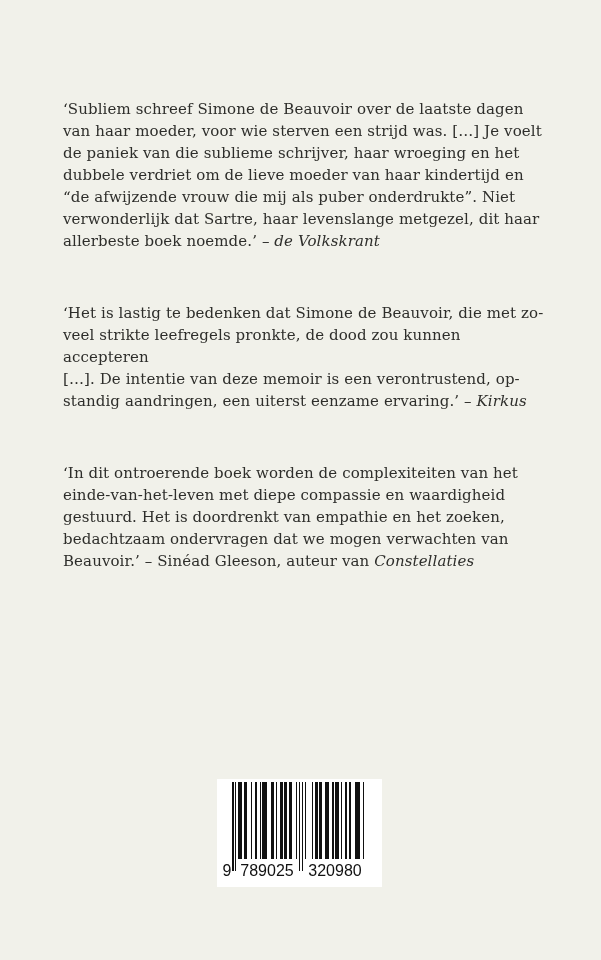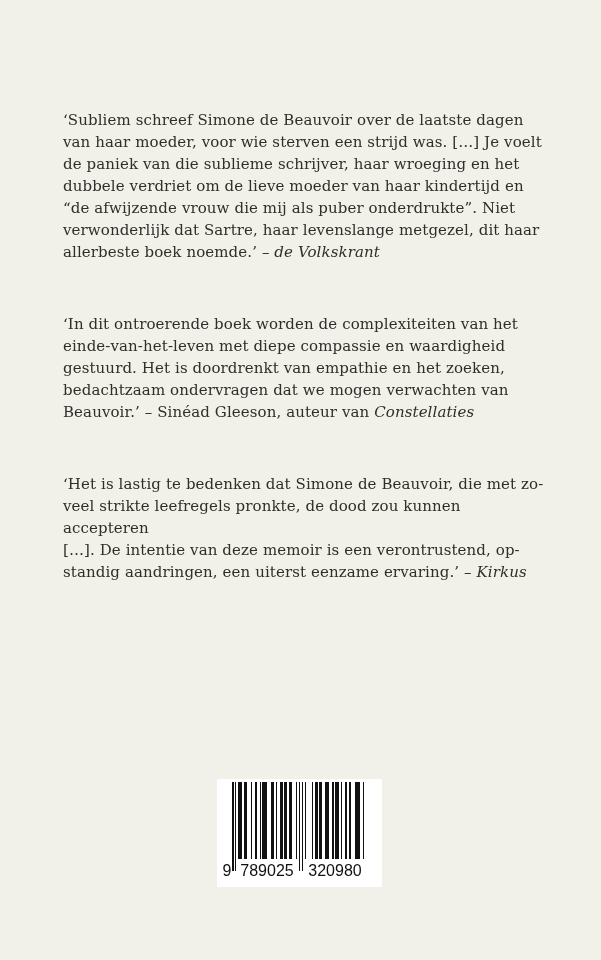--- a/index.html
+++ b/index.html
@@ -19,21 +19,21 @@
     position: absolute;
     inset: 0;
   }
   .quotes {
     position: absolute;
     left: 63px;
     top: 94px;
     width: 482px;
   }
   .quote {
-    margin: 15px 0 50px 0;
+    margin: 4px 0 50px 0;
     font-size: 15px;
     line-height: 22px;
     letter-spacing: 0.1px;
   }
   .qlines {
     white-space: pre-line;
   }
   .src {
   }
   .barcode-box {
@@ -64,30 +64,30 @@
 
     <p class="quote"><span class="qlines">‘Subliem schreef Simone de Beauvoir over de laatste dagen
 van haar moeder, voor wie sterven een strijd was. […] Je voelt
 de paniek van die sublieme schrijver, haar wroeging en het
 dubbele verdriet om de lieve moeder van haar kindertijd en
 “de afwijzende vrouw die mij als puber onderdrukte”. Niet
 verwonderlijk dat Sartre, haar levenslange metgezel, dit haar
 allerbeste boek noemde.’ – </span><i class="src">de Volkskrant</i></p>
 
 
+    <p class="quote"><span class="qlines">‘Het is lastig te bedenken dat Simone de Beauvoir, die met zo-
+veel strikte leefregels pronkte, de dood zou kunnen accepteren
+[…]. De intentie van deze memoir is een verontrustend, op-
+standig aandringen, een uiterst eenzame ervaring.’ – </span><i class="src">Kirkus</i></p>
+
     <p class="quote"><span class="qlines">‘In dit ontroerende boek worden de complexiteiten van het
 einde-van-het-leven met diepe compassie en waardigheid
 gestuurd. Het is doordrenkt van empathie en het zoeken,
 bedachtzaam ondervragen dat we mogen verwachten van
 Beauvoir.’ – Sinéad Gleeson, auteur van </span><i class="src">Constellaties</i></p>
-
-    <p class="quote"><span class="qlines">‘Het is lastig te bedenken dat Simone de Beauvoir, die met zo-
-veel strikte leefregels pronkte, de dood zou kunnen accepteren
-[…]. De intentie van deze memoir is een verontrustend, op-
-standig aandringen, een uiterst eenzame ervaring.’ – </span><i class="src">Kirkus</i></p>
 
   </div>
 
   <div class="barcode-box">
     <svg id="barcode-svg" viewBox="0 0 165 108" shape-rendering="crispEdges" aria-hidden="true">
       <g id="barcode-bars">
           <rect x="15.00" y="3" width="1.51" height="89" fill="#111111"></rect>
           <rect x="17.90" y="3" width="1.51" height="89" fill="#111111"></rect>
           <rect x="20.80" y="3" width="1.51" height="77" fill="#111111"></rect>
           <rect x="22.25" y="3" width="1.51" height="77" fill="#111111"></rect>

